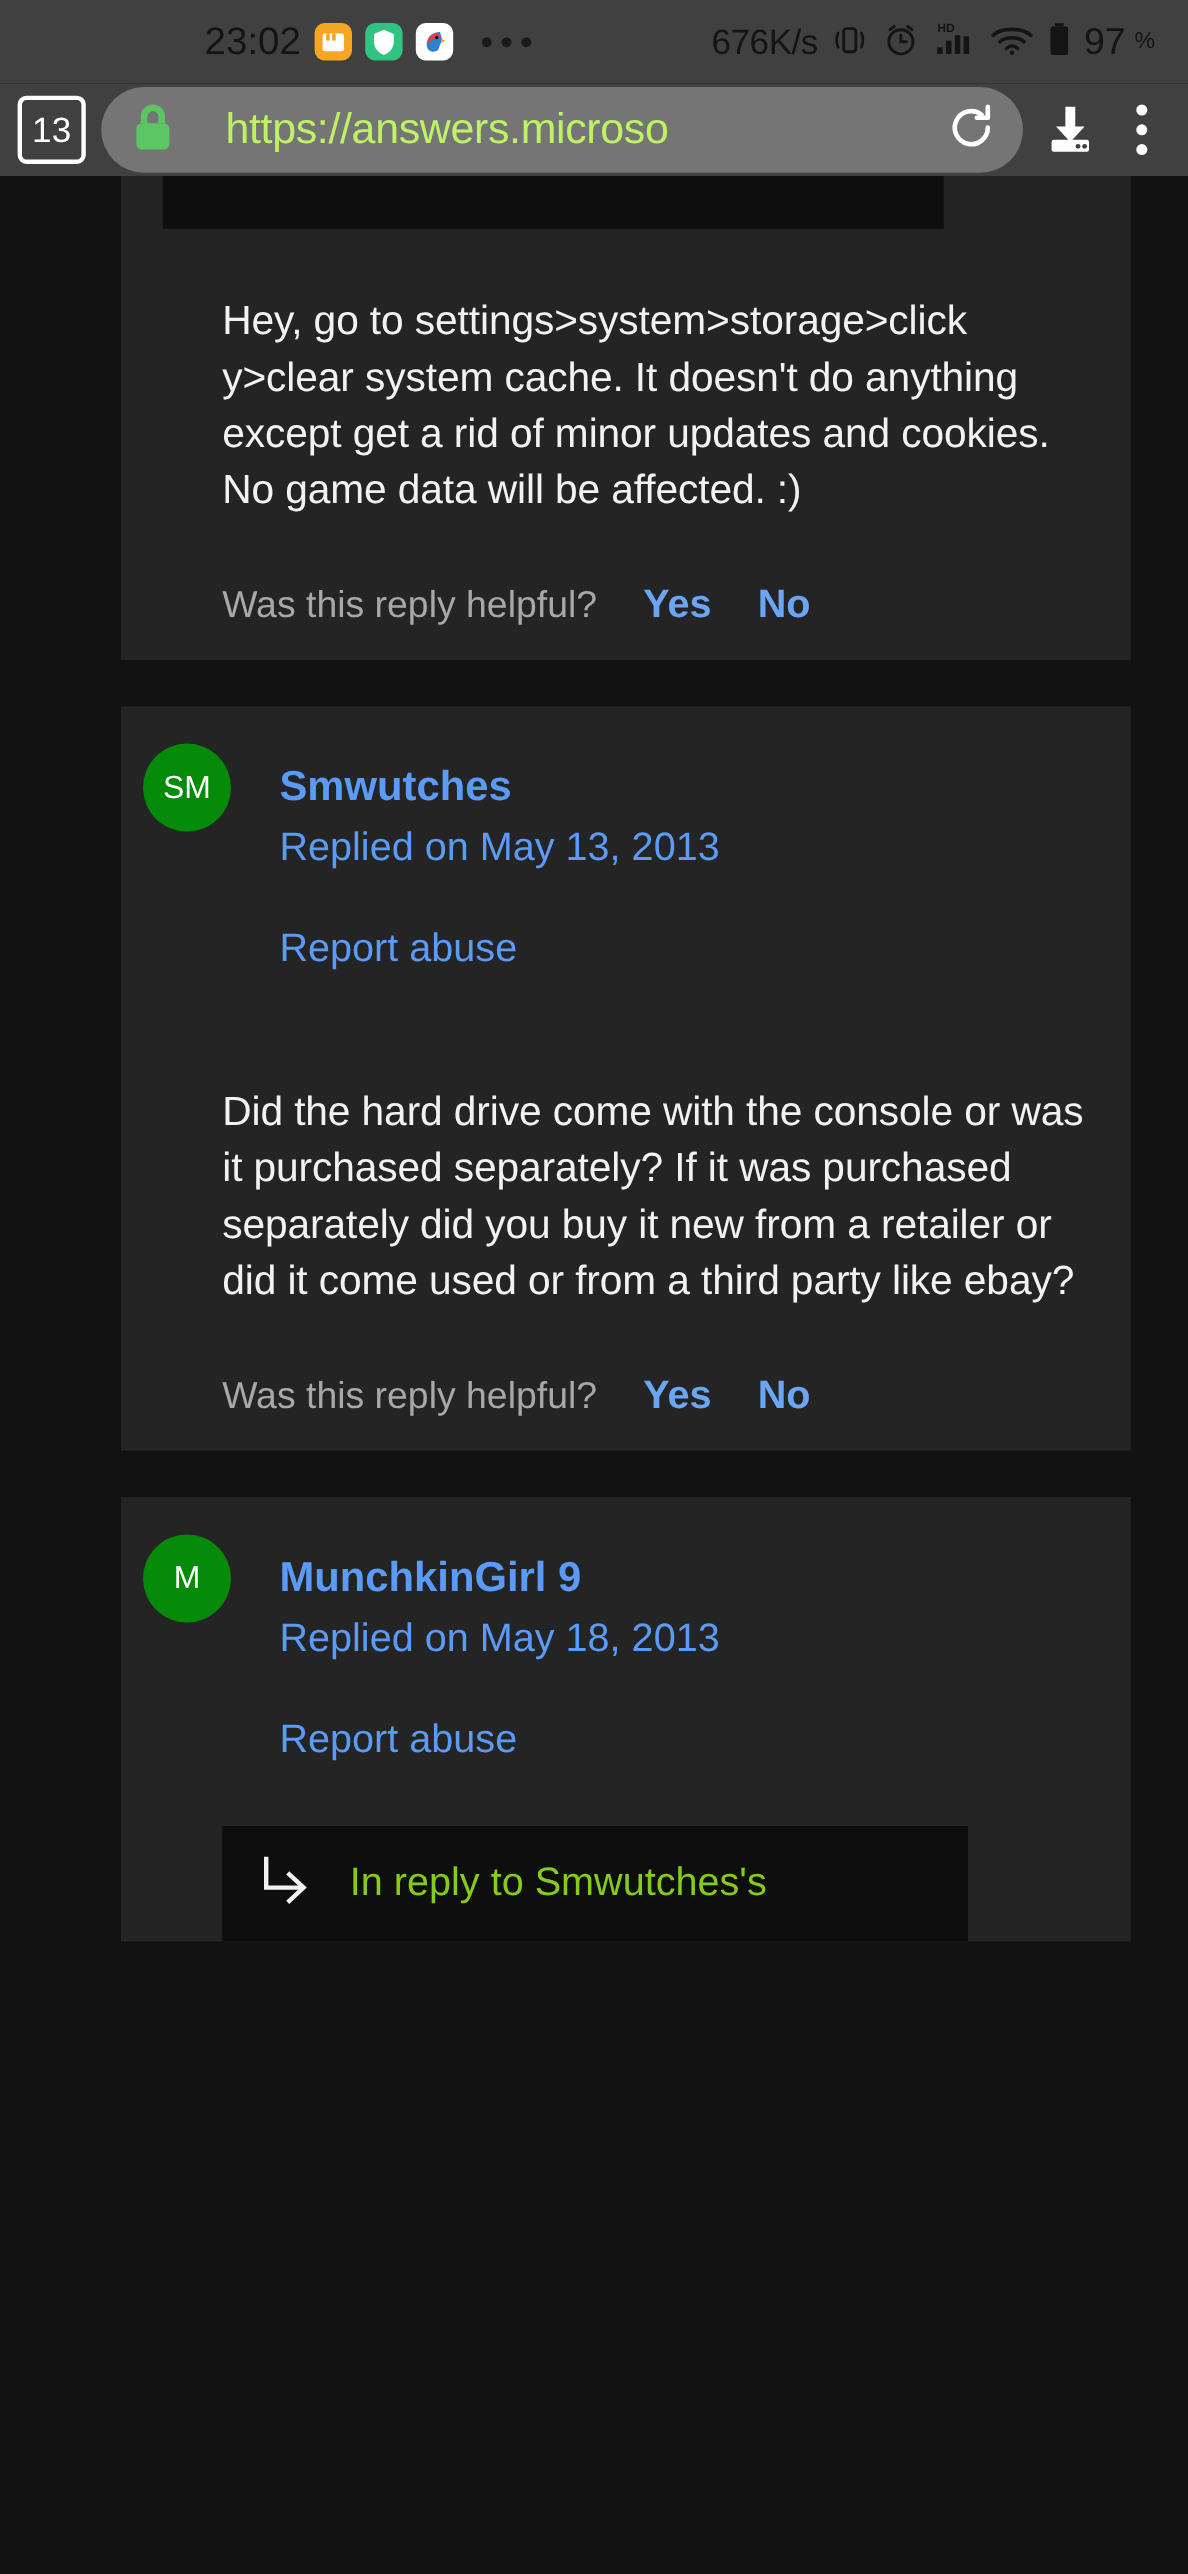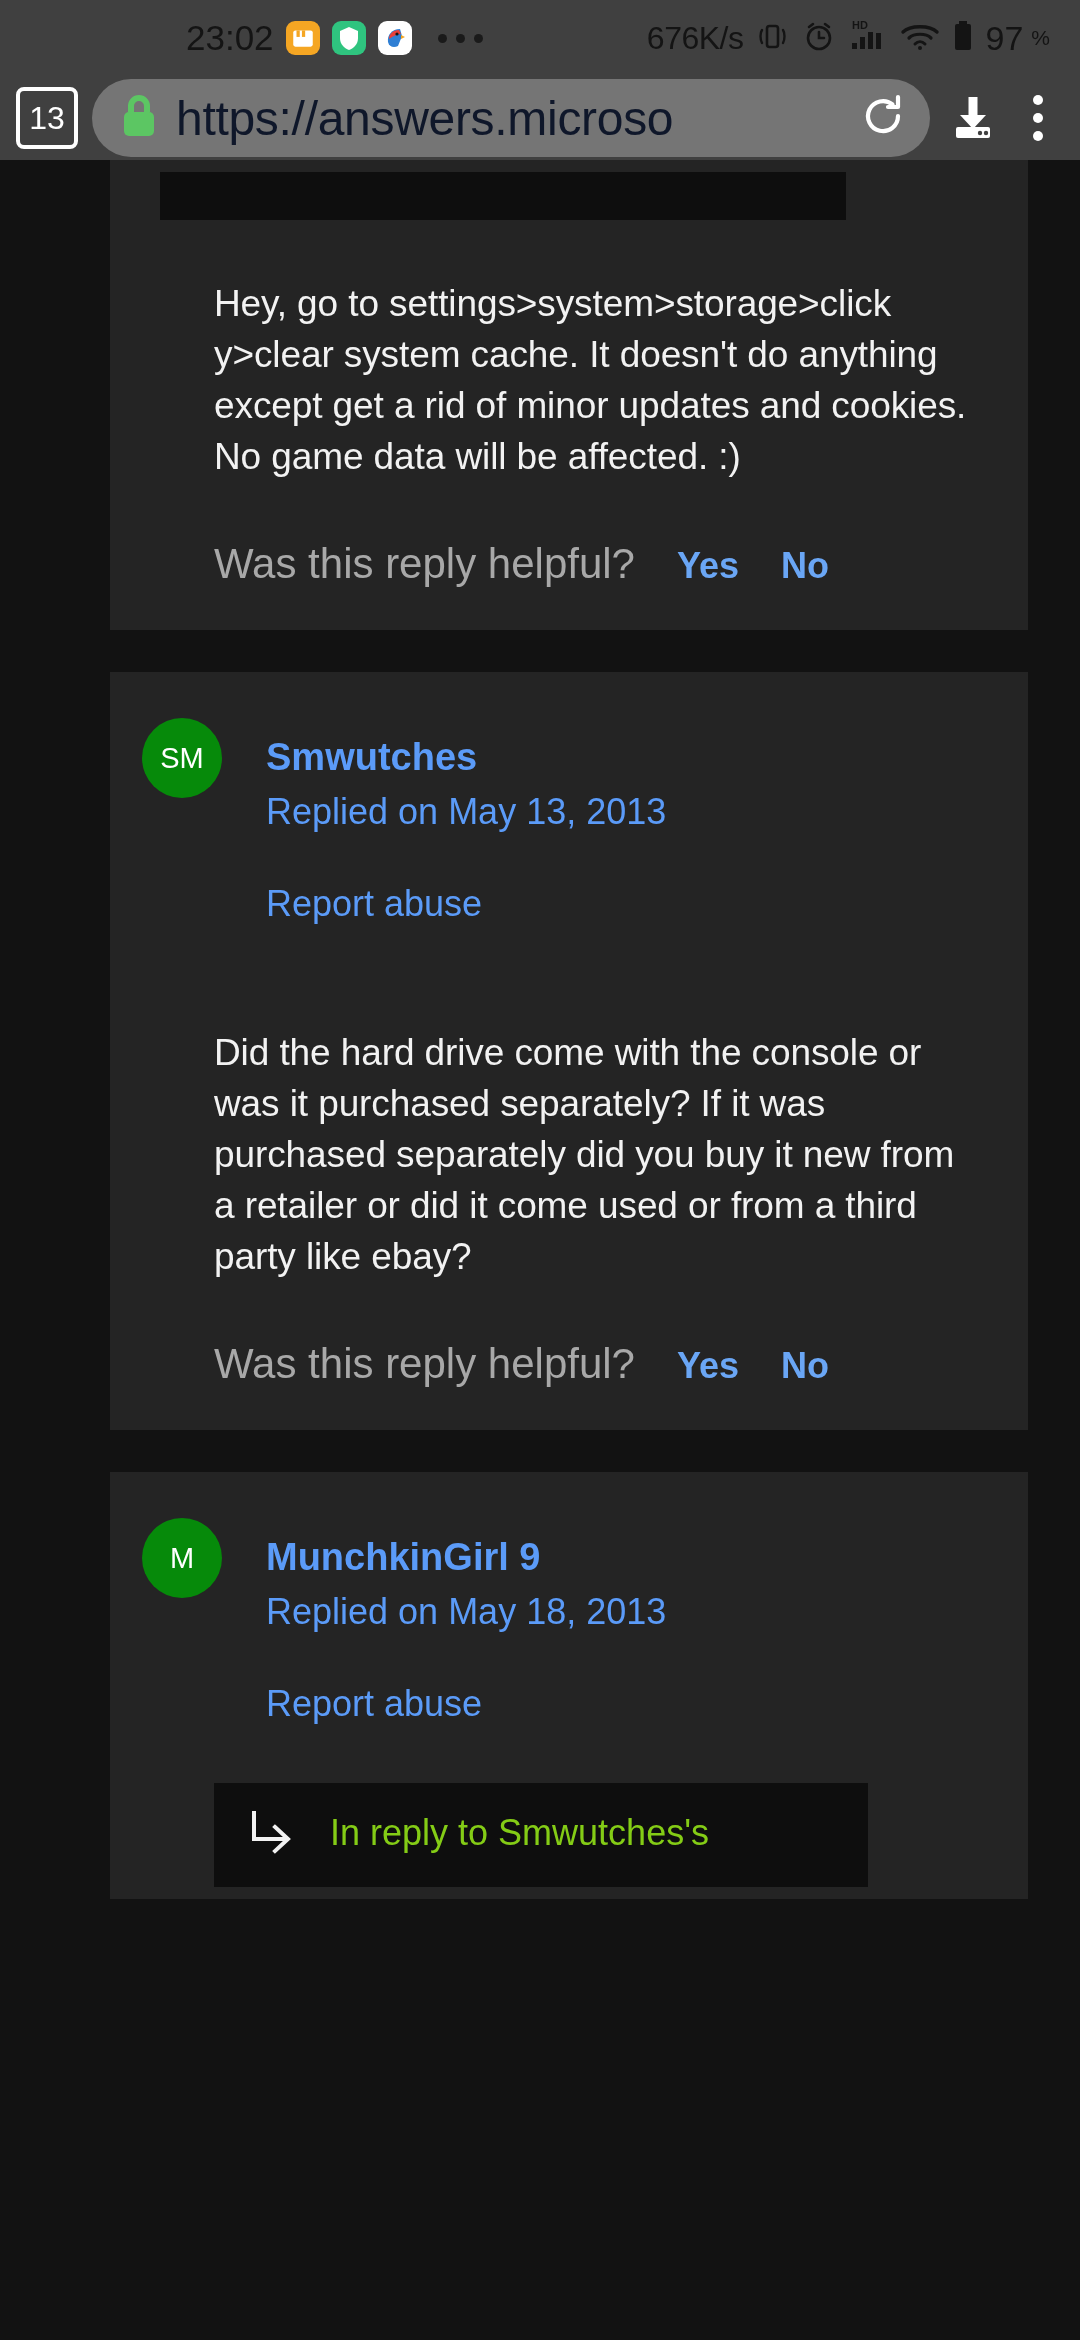--- a/index.html
+++ b/index.html
@@ -80,46 +80,47 @@
     border-radius:42px;
     display:flex;
     align-items:center;
     padding:0 22px 0 26px;
     gap:16px;
     min-width:0;
     overflow:hidden;
   }
   .urltext{
     flex:1 1 auto;
-    font-size:48px;
-    color:#0f172a;
+    font-size:39px;
+    color:#bef264;
     white-space:nowrap;
     overflow:hidden;
     letter-spacing:-0.3px;
+    margin-left:29px;
   }
   .tb-ico{ flex:0 0 auto; display:block; }
   .kebab{
     width:44px;height:62px;
     display:flex;flex-direction:column;align-items:center;justify-content:center;gap:8px;
     flex:0 0 auto;
   }
   .kebab i{ width:10px;height:10px;border-radius:50%;background:#ffffff;display:block; }
 
   
   .page{
     position:absolute;
     top:160px; left:0; right:0; bottom:0;
     background:#121212;
     overflow:hidden;
   }
 
   .card{
     background:#242424;
     margin:0 52px 0 110px;
-    padding:12px;
+    padding:0;
   }
   .card-gap{ height:42px; background:#121212; }
 
   .quote{
     background:#0e0e0e;
     margin-left:92px;
     margin-right:148px;
     padding:22px 30px 26px 30px;
     display:flex;
     align-items:center;
@@ -138,21 +139,21 @@
     padding:0 40px 0 92px;
     letter-spacing:-0.1px;
   }
 
   .helpful{
     display:flex;
     align-items:baseline;
     padding:0 0 30px 92px;
     gap:42px;
   }
-  .helpful-q{ color:#a8a8a8; font-size:42px; }
+  .helpful-q{ color:#a8a8a8; font-size:34px; }
   .helpful-a{ color:#6aa6f5; font-size:36px; font-weight:700; }
 
   .author-row{
     display:flex;
     padding:34px 0 0 0;
   }
   .avatar{
     width:80px;height:80px;border-radius:50%;
     background:#068a0a;
     color:#ffffff;

